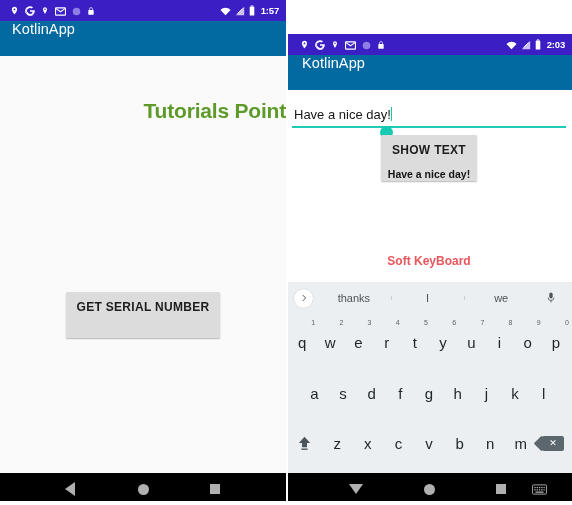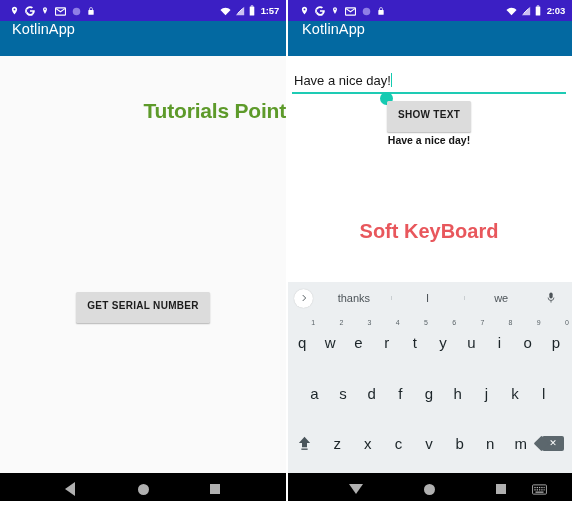--- a/index.html
+++ b/index.html
@@ -43,21 +43,21 @@
   
   .statusbar {
     height: 21px;
     background: #3b1fc4;
     display: flex;
     align-items: center;
     padding: 0 7px 0 10px;
     box-sizing: border-box;
     flex: none;
   }
-  .phone.right .statusbar { padding-left: 14px; }
+  .phone.right .statusbar { padding-left: 14px; margin-top: 34px; }
   .status-left {
     display: flex;
     align-items: center;
     gap: 6px;
   }
   .status-right {
     margin-left: auto;
     display: flex;
     align-items: center;
     gap: 4px;
@@ -107,24 +107,24 @@
     text-align: right;
     color: #5d9a2a;
     font-size: 21px;
     font-weight: bold;
     letter-spacing: -0.2px;
   }
   .mat-button {
     display: inline-block;
     background: #dcdcdc;
     color: #1c1c1c;
-    font-size: 10px;
+    font-size: 12px;
     font-weight: bold;
     letter-spacing: 0.3px;
-    padding: 8px 11px 12px 11px;
+    padding: 8px 11px 24px 11px;
     border: none;
     border-radius: 1.5px;
     box-shadow: 0 1px 1.5px rgba(0,0,0,0.28);
     cursor: pointer;
     font-family: "Liberation Sans", sans-serif;
   }
   .serial-btn-wrap {
     position: absolute;
     top: 198px;
     left: 0;
@@ -186,21 +186,21 @@
     font-weight: bold;
     color: #141414;
   }
   .soft-kb-label {
     position: absolute;
     top: 164px;
     left: 0;
     right: 0;
     text-align: center;
     color: #e8575c;
-    font-size: 20px;
+    font-size: 12px;
     font-weight: bold;
   }
 
   
   .keyboard {
     position: absolute;
     left: 0;
     right: 0;
     bottom: 0;
     height: 191px;

